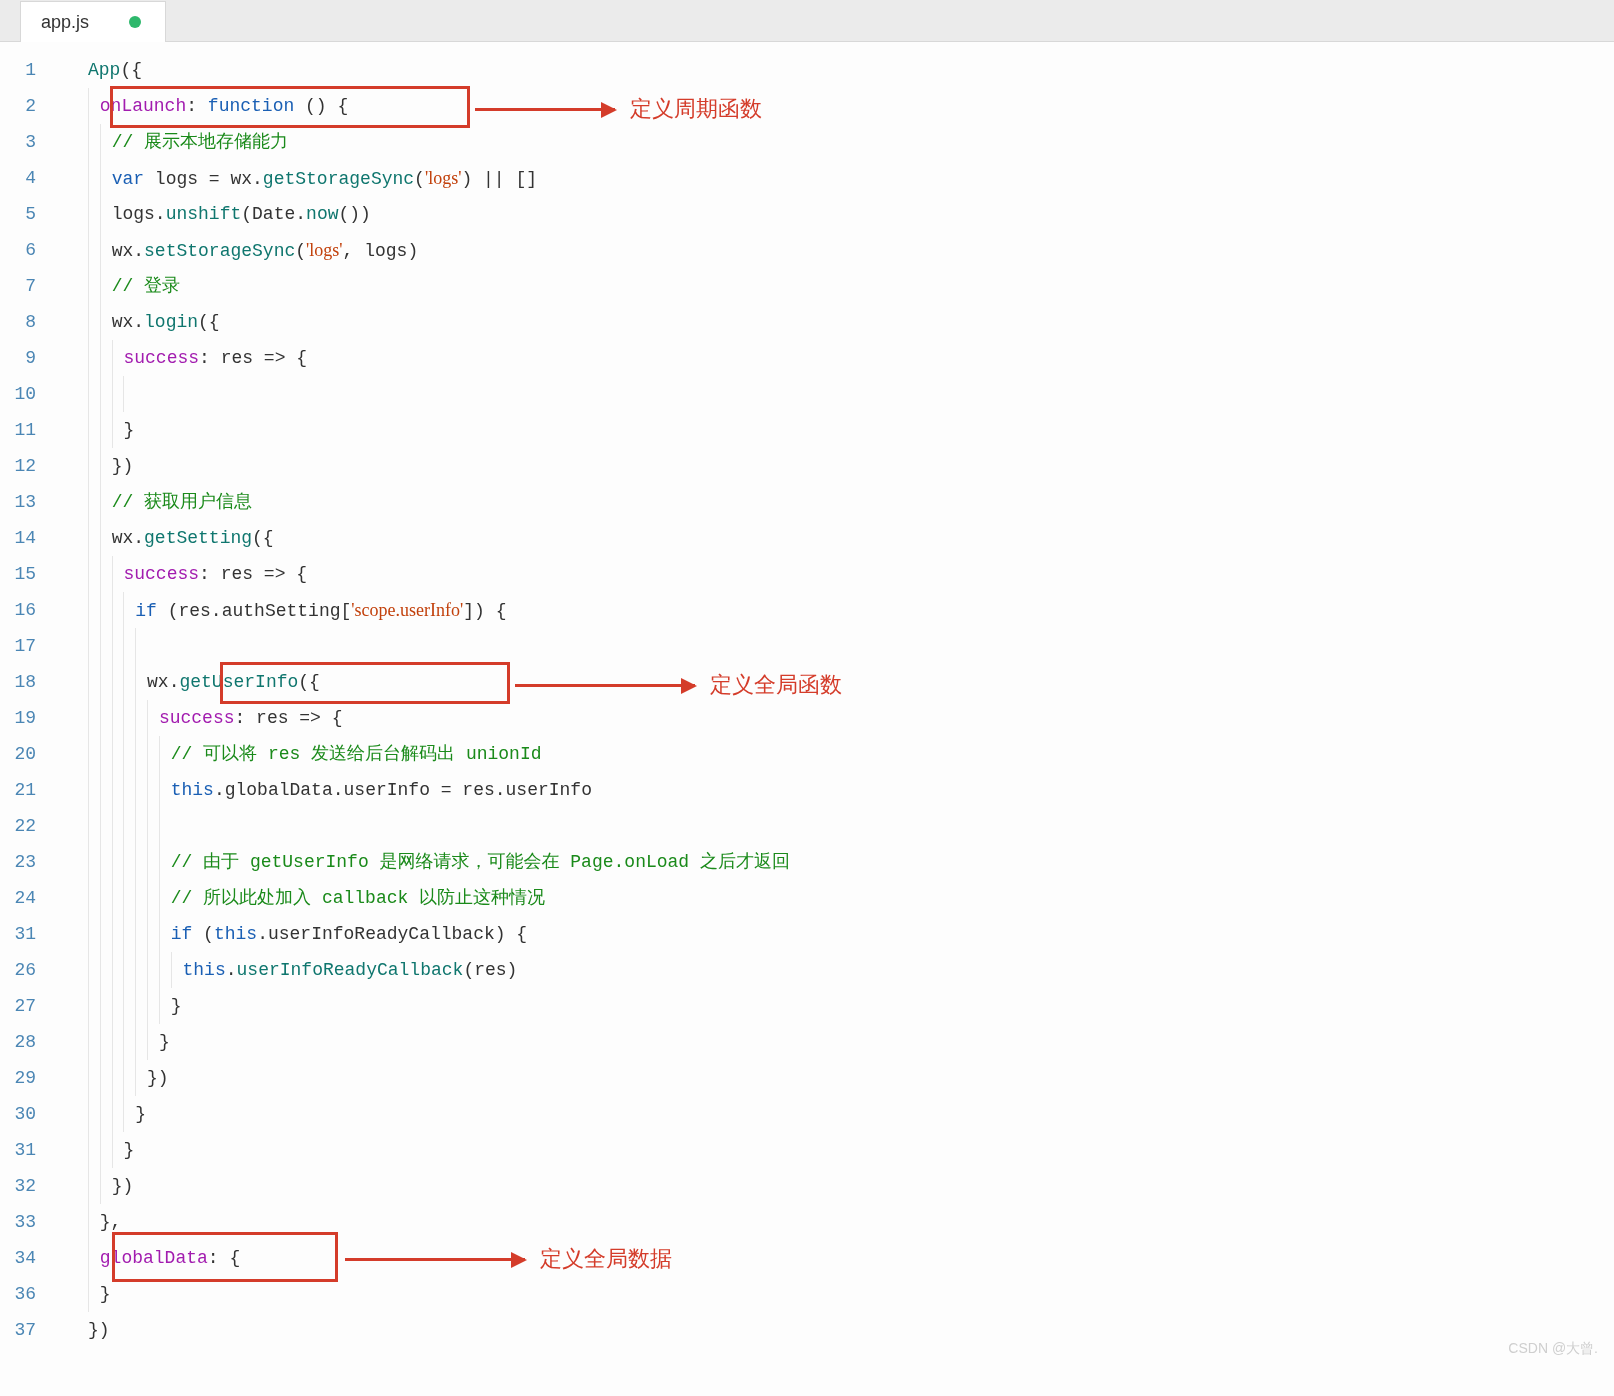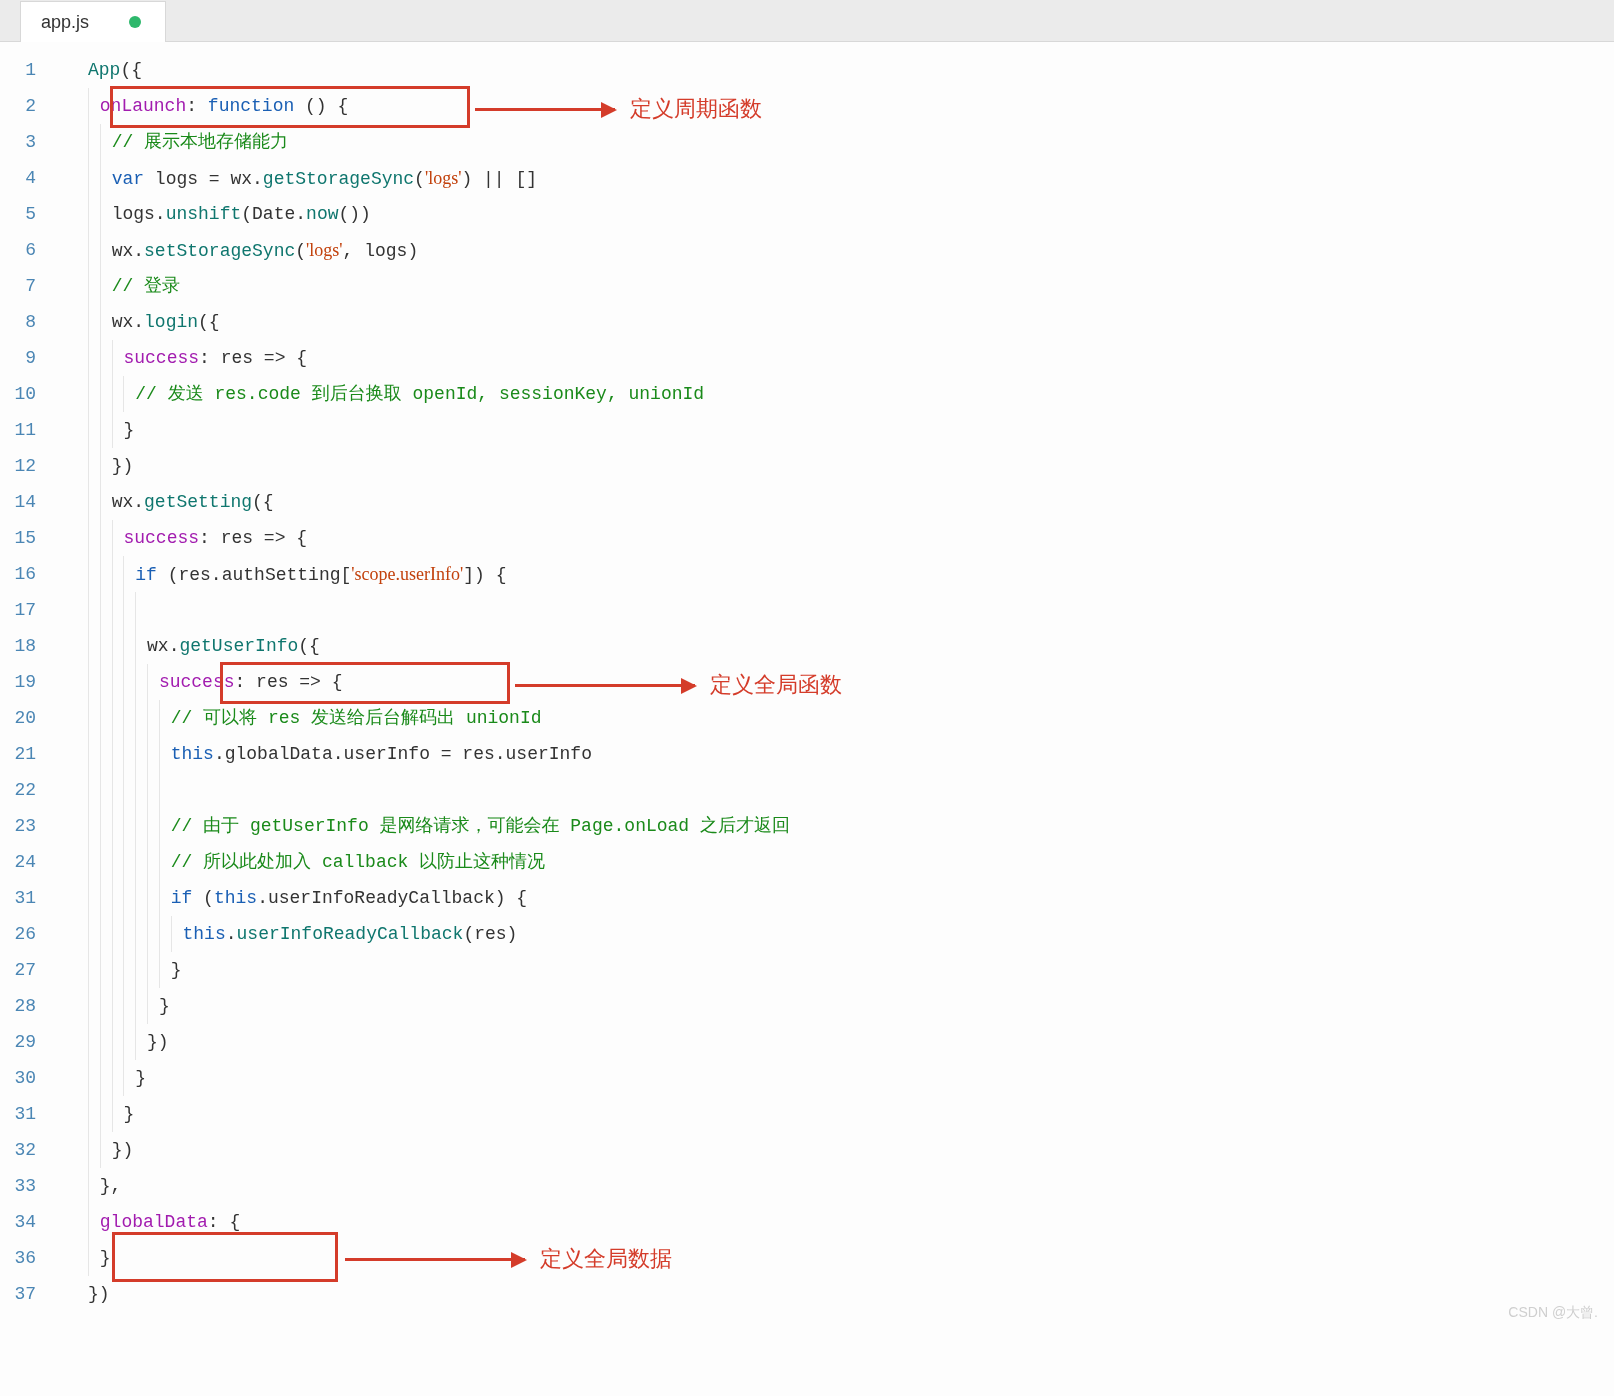--- a/index.html
+++ b/index.html
@@ -170,31 +170,35 @@
     <div class="line">
       <div class="gutter">8</div>
       <div class="code" style="padding-left: 32px;"><span class="guides" style="margin-right:0"></span> <span class="guides" style="margin-right:0"></span> <span class="tk-pr">wx.</span><span class="tk-fn">login</span><span class="tk-pr">({</span></div>
     </div>
     <div class="line">
       <div class="gutter">9</div>
       <div class="code" style="padding-left: 32px;"><span class="guides" style="margin-right:0"></span> <span class="guides" style="margin-right:0"></span> <span class="guides" style="margin-right:0"></span> <span class="tk-id">success</span><span class="tk-pr">: res =&gt; {</span></div>
     </div>
     <div class="line">
       <div class="gutter">10</div>
-      <div class="code" style="padding-left: 32px;"><span class="guides" style="margin-right:0"></span> <span class="guides" style="margin-right:0"></span> <span class="guides" style="margin-right:0"></span> <span class="guides" style="margin-right:0"></span> <span class="tk-cm">// 发送 res.code 到后台换取 openId, sessionKey, unionId</span></div>
+      <div class="code" style="padding-left: 32px;"><span class="guides" style="margin-right:0"></span> <span class="guides" style="margin-right:0"></span> <span class="guides" style="margin-right:0"></span> <span class="guides" style="margin-right:0"></span> </div>
     </div>
     <div class="line">
       <div class="gutter">11</div>
       <div class="code" style="padding-left: 32px;"><span class="guides" style="margin-right:0"></span> <span class="guides" style="margin-right:0"></span> <span class="guides" style="margin-right:0"></span> <span class="tk-pr">}</span></div>
     </div>
     <div class="line">
       <div class="gutter">12</div>
       <div class="code" style="padding-left: 32px;"><span class="guides" style="margin-right:0"></span> <span class="guides" style="margin-right:0"></span> <span class="tk-pr">})</span></div>
     </div>
     <div class="line">
+      <div class="gutter">13</div>
+      <div class="code" style="padding-left: 32px;"><span class="guides" style="margin-right:0"></span> <span class="guides" style="margin-right:0"></span> <span class="tk-cm">// 获取用户信息</span></div>
+    </div>
+    <div class="line">
       <div class="gutter">14</div>
       <div class="code" style="padding-left: 32px;"><span class="guides" style="margin-right:0"></span> <span class="guides" style="margin-right:0"></span> <span class="tk-pr">wx.</span><span class="tk-fn">getSetting</span><span class="tk-pr">({</span></div>
     </div>
     <div class="line">
       <div class="gutter">15</div>
       <div class="code" style="padding-left: 32px;"><span class="guides" style="margin-right:0"></span> <span class="guides" style="margin-right:0"></span> <span class="guides" style="margin-right:0"></span> <span class="tk-id">success</span><span class="tk-pr">: res =&gt; {</span></div>
     </div>
     <div class="line">
       <div class="gutter">16</div>
       <div class="code" style="padding-left: 32px;"><span class="guides" style="margin-right:0"></span> <span class="guides" style="margin-right:0"></span> <span class="guides" style="margin-right:0"></span> <span class="guides" style="margin-right:0"></span> <span class="tk-kw">if</span><span class="tk-pr"> (res.authSetting[</span><span class="tk-st">'scope.userInfo'</span><span class="tk-pr">]) {</span></div>

